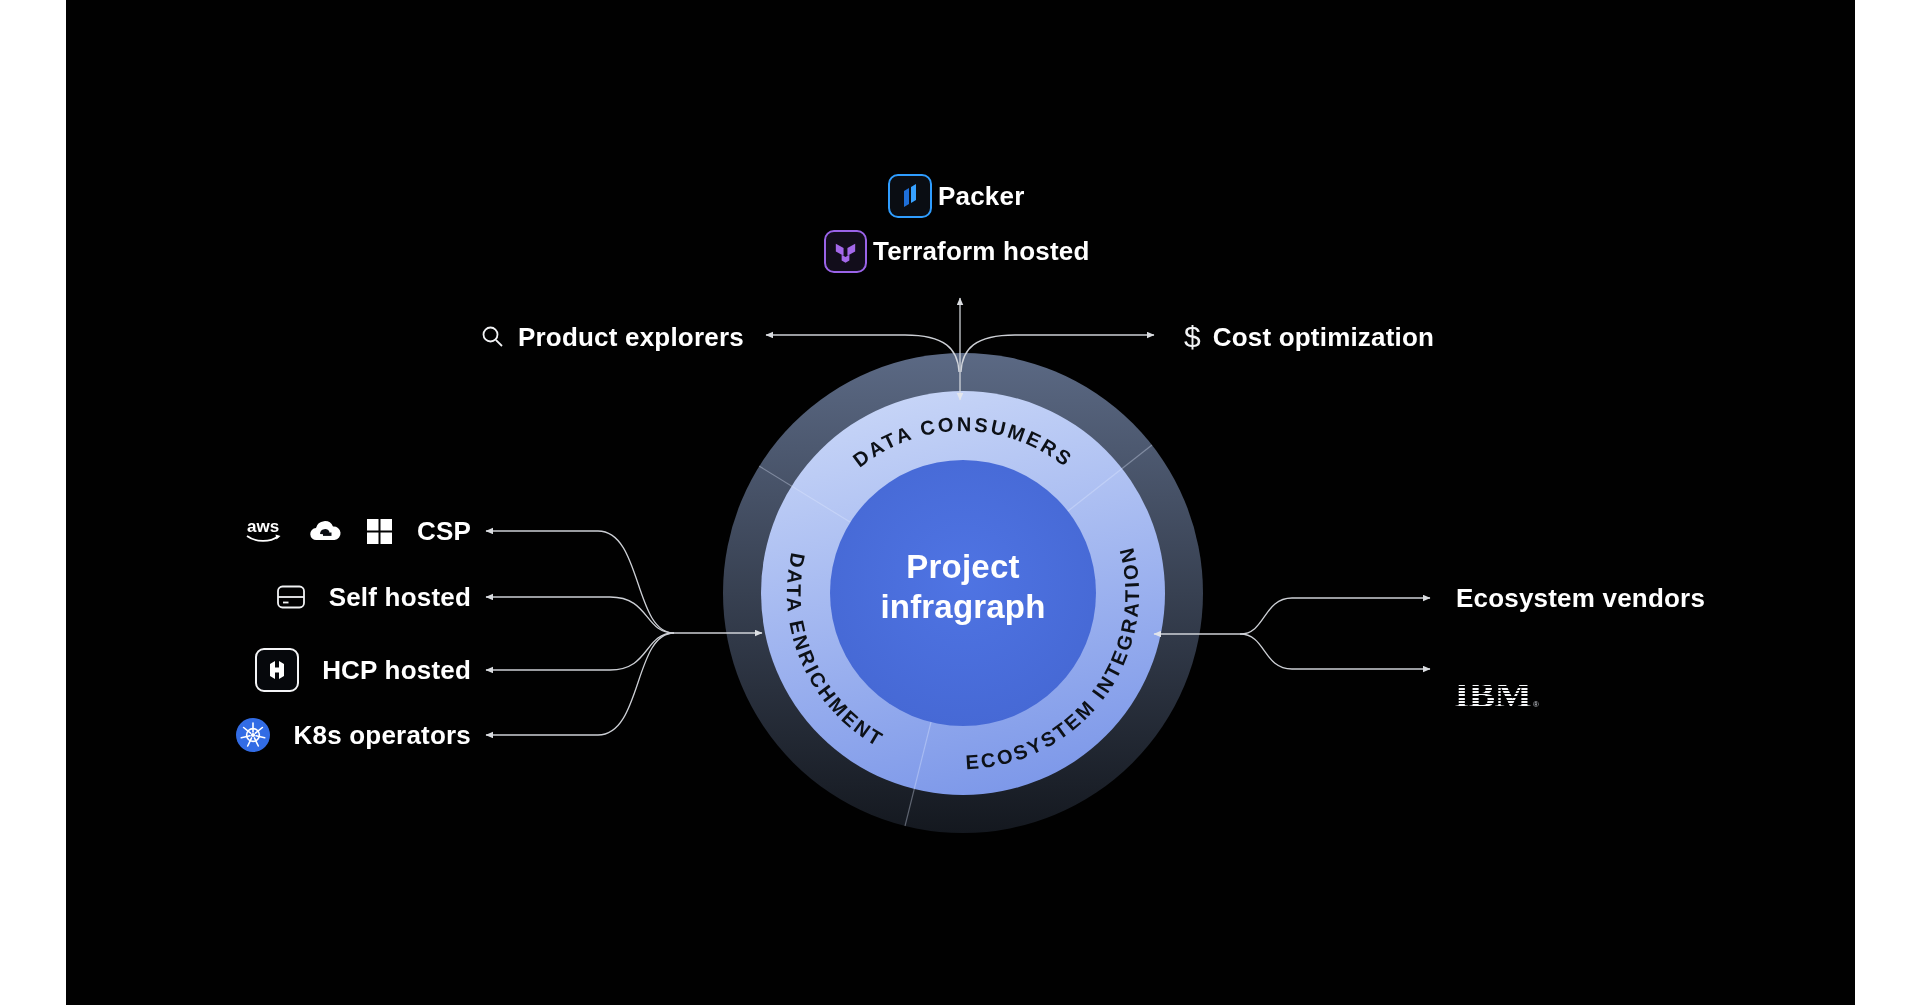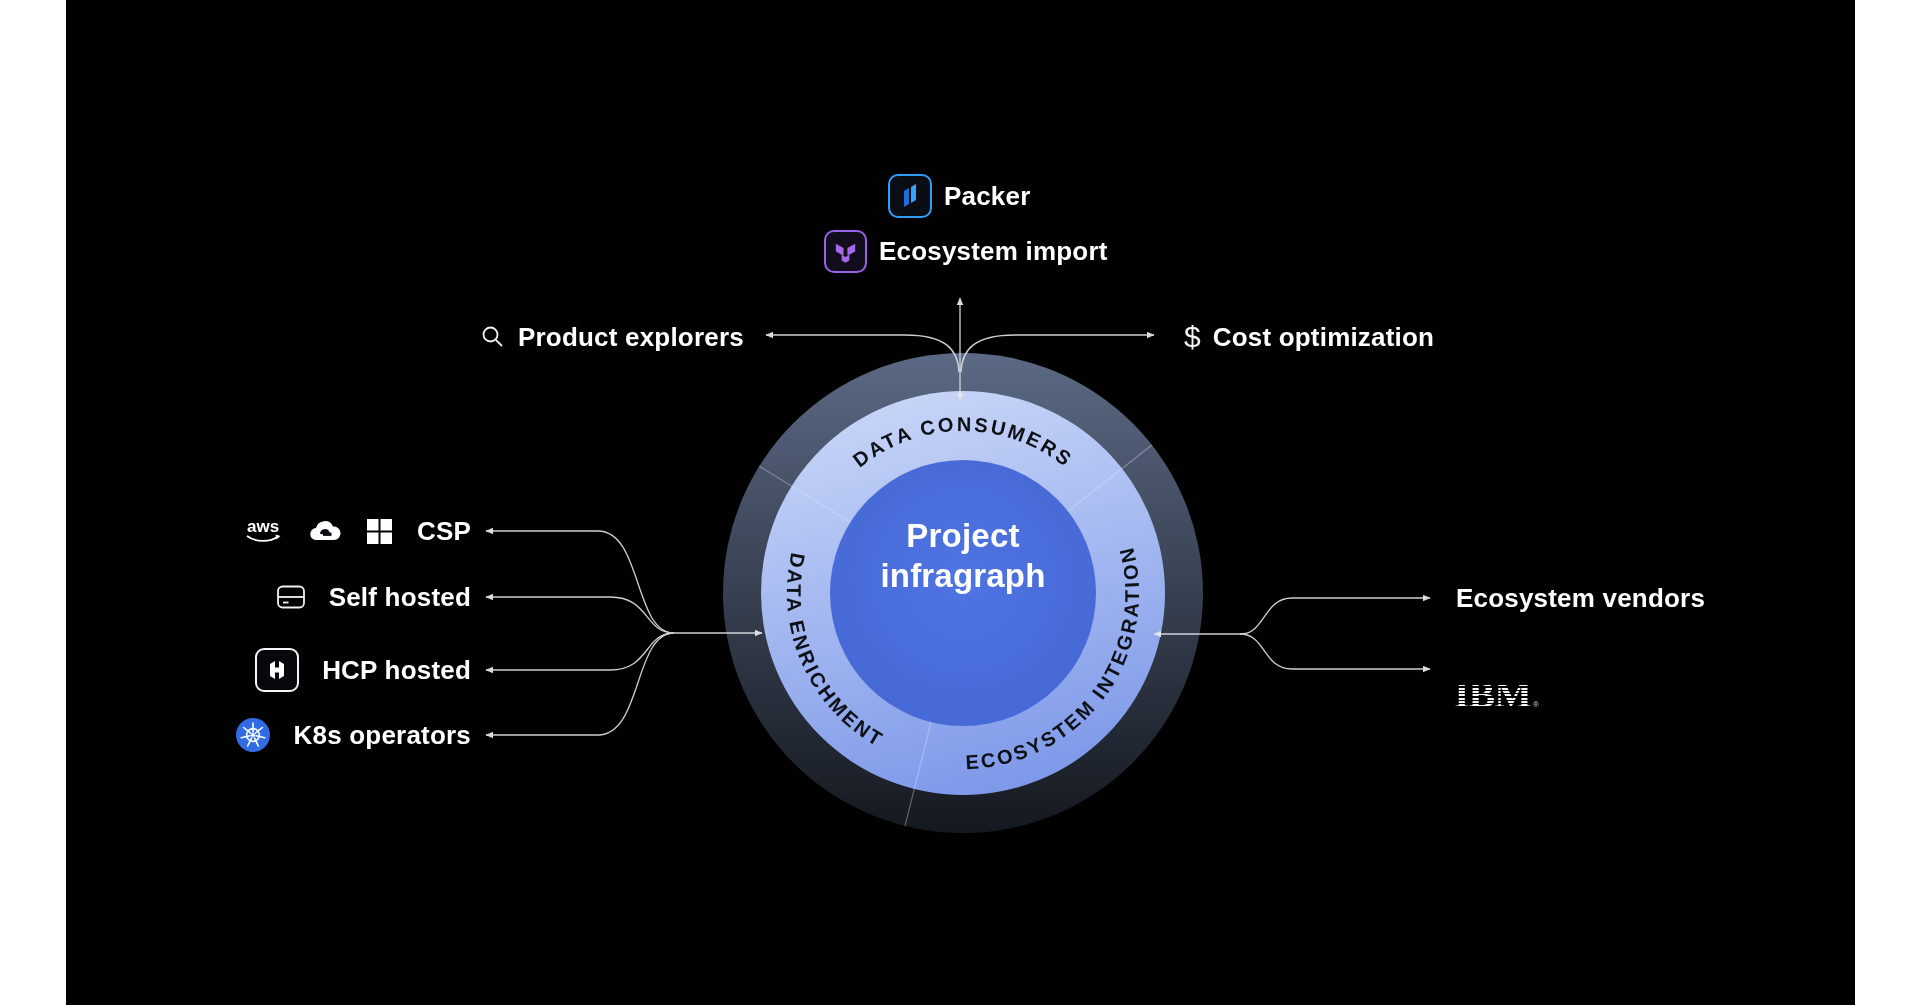--- a/index.html
+++ b/index.html
@@ -13,23 +13,23 @@
   .brandbox{border-radius:10px;background:#0a0d13;display:flex;align-items:center;justify-content:center;}
   .packer-border{border:2px solid #2f9dff;width:40px;height:40px;}
   .terraform-border{border:2px solid #9a63e8;width:39px;height:39px;background:#120d1b;}
   .hcp-border{border:2px solid #f4f5f7;border-radius:9px;width:40px;height:40px;background:#06080c;}
   .dollar{color:#f2f3f5;font-size:30px;font-weight:400;line-height:1;}
   .ibm-word{font-family:"Liberation Serif","DejaVu Serif",serif;font-weight:700;font-size:40px;line-height:30px;
     letter-spacing:-1px;transform:scaleY(.92);
     background:repeating-linear-gradient(to bottom,#f5f6f8 0 2.1px,rgba(0,0,0,0) 2.1px 3.6px);
     -webkit-background-clip:text;background-clip:text;color:transparent;}
   .ibm-reg{color:#cfd3da;font-size:8px;align-self:flex-end;margin:0 0 2px 2px;}
-  .center-title{position:absolute;left:813px;top:516px;width:300px;text-align:center;color:#ffffff;
+  .center-title{position:absolute;left:813px;top:547px;width:300px;text-align:center;color:#ffffff;
     font-size:33px;font-weight:600;line-height:1.22;letter-spacing:.2px;}
-  .gap18{gap:12px}.gap14{gap:23px}.gap12{gap:12px}
+  .gap18{gap:6px}.gap14{gap:23px}.gap12{gap:12px}
 </style>
 </head>
 <body>
 
 <div id="stage">
   <div id="canvas"></div>
 
   <svg id="diagram-svg" width="1920" height="1005" viewBox="0 0 1920 1005">
     <defs>
       <linearGradient id="gDark" x1="0" y1="0" x2="0" y2="1">
@@ -108,21 +108,21 @@
   </div>
 
   <div class="row gap18" style="left:824px;top:230px;">
     <span class="iconbox brandbox terraform-border">
       <svg width="29" height="29" viewBox="0 0 30 30">
         <polygon points="5,7 13,11.5 13,19.5 5,15" fill="#a468ea"></polygon>
         <polygon points="25,7 17,11.5 17,19.5 25,15" fill="#a468ea"></polygon>
         <polygon points="11,18.3 15,20.6 19,18.3 19,24.3 15,26.6 11,24.3" fill="#a468ea"></polygon>
       </svg>
     </span>
-    <span class="lbl">Ecosystem import</span>
+    <span class="lbl">Terraform hosted</span>
   </div>
 
   <div class="row gap12" style="left:480px;top:315px;height:44px;">
     <span class="iconbox">
       <svg width="26" height="26" viewBox="0 0 26 26" fill="none" stroke="#f2f3f5" stroke-width="1.8">
         <circle cx="10.5" cy="10.5" r="7"></circle>
         <line x1="15.8" y1="15.8" x2="22" y2="22"></line>
       </svg>
     </span>
     <span class="lbl">Product explorers</span>

